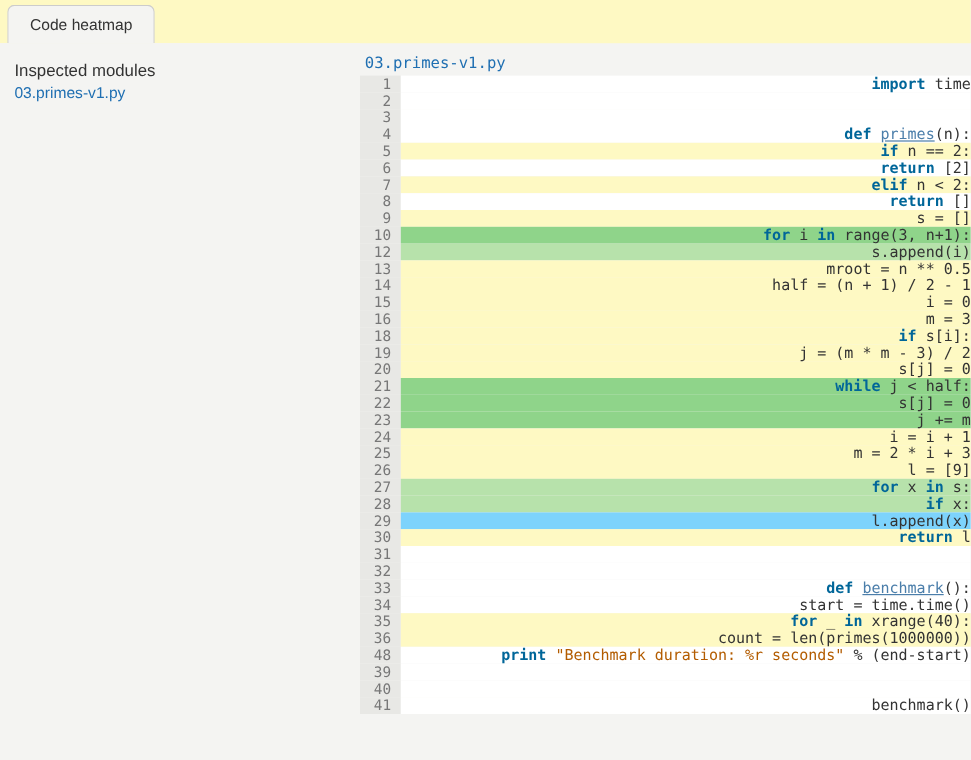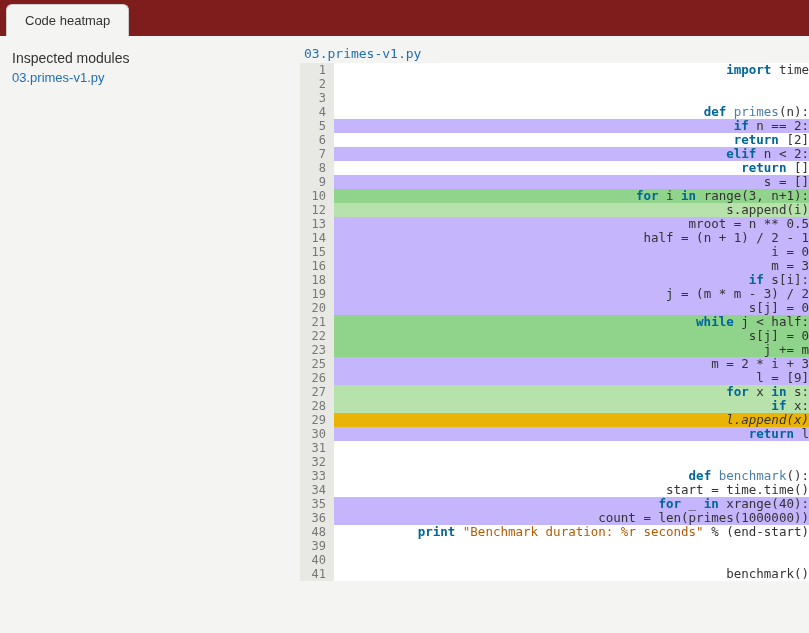--- a/index.html
+++ b/index.html
@@ -5,21 +5,21 @@
   * { margin: 0; padding: 0; box-sizing: border-box; }
   body {
     font-family: Arial, sans-serif;
     font-size: 13px;
     background: #f4f4f2;
     width: 809px;
     height: 633px;
     overflow: hidden;
   }
   .top-bar {
-    background: #7f1d1d;
+    background: #fef9c3;
     height: 36px;
     display: flex;
     align-items: flex-end;
     padding-left: 6px;
   }
   .tab {
     background: #f4f4f2;
     color: #333;
     padding: 8px 18px;
     border-top-left-radius: 6px;
@@ -75,26 +75,26 @@
   .code-cell {
     white-space: pre;
     font-size: 12.5px;
     line-height: 14px;
     padding-left: 4px;
     color: #333;
     vertical-align: top;
     text-align: right;
   }
   .heat-0  { background: #ffffff; }
-  .heat-1  { background: #c4b5fd; }
-  .heat-3  { background: #eab308; font-style: italic; }
+  .heat-1  { background: #fef9c3; }
+  .heat-3  { background: #7dd3fc; }
   .heat-4  { background: #b7e2ab; }
   .heat-5  { background: #8fd48a; }
   .tok-kw  { color: #006699; font-weight: bold; }
-  .tok-def { color: #4b7eaa; }
+  .tok-def { color: #4b7eaa; text-decoration: underline; }
   .tok-str { color: #b35c00; }
 </style>
 </head>
 <body>
 
 <div class="top-bar">
   <div class="tab">Code heatmap</div>
 </div>
 
 <div class="main">
@@ -185,20 +185,24 @@
           </tr>
           <tr>
             <td class="gutter">22</td>
             <td class="code-cell heat-5">                s[j] = 0</td>
           </tr>
           <tr>
             <td class="gutter">23</td>
             <td class="code-cell heat-5">                j += m</td>
           </tr>
           <tr>
+            <td class="gutter">24</td>
+            <td class="code-cell heat-1">        i = i + 1</td>
+          </tr>
+          <tr>
             <td class="gutter">25</td>
             <td class="code-cell heat-1">        m = 2 * i + 3</td>
           </tr>
           <tr>
             <td class="gutter">26</td>
             <td class="code-cell heat-1">    l = [9]</td>
           </tr>
           <tr>
             <td class="gutter">27</td>
             <td class="code-cell heat-4">    <span class="tok-kw">for</span> x <span class="tok-kw">in</span> s:</td>

